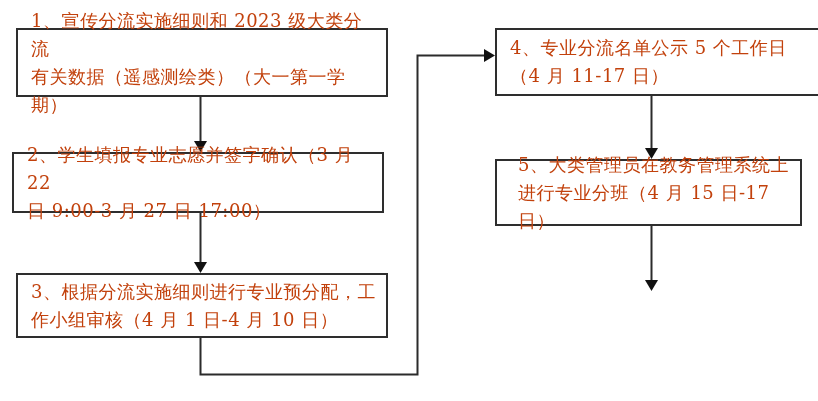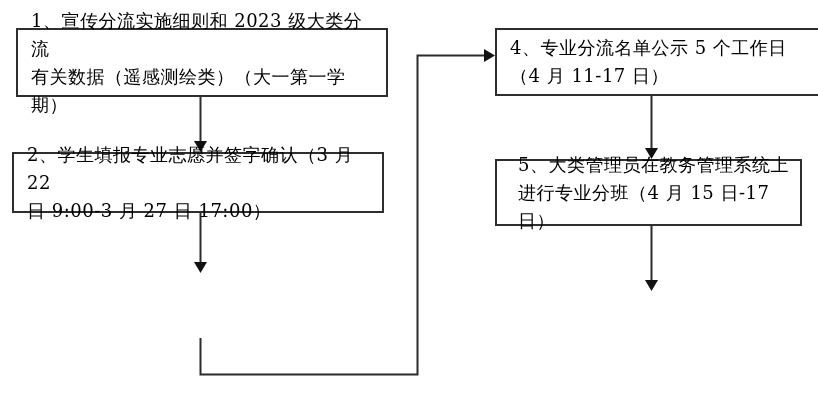--- a/index.html
+++ b/index.html
@@ -2,21 +2,21 @@
 <html><head>
 <meta charset="utf-8">
 <style>
   html, body { margin: 0; padding: 0; background: #ffffff; }
   .canvas {
     position: relative;
     width: 818px;
     height: 401px;
     background: #ffffff;
     font-family: "DejaVu Serif", "Liberation Serif", serif;
-    color: #000000;
+    color: #c2410c;
     overflow: hidden;
   }
   .connectors {
     position: absolute;
     left: 0; top: 0;
     width: 818px; height: 401px;
   }
   .connectors line, .connectors polyline {
     stroke: #2b2b2b;
     stroke-width: 2;
@@ -73,18 +73,20 @@
     <g>
       <line x1="651.5" y1="226" x2="651.5" y2="280"></line>
       <polygon points="645,280 658,280 651.5,291"></polygon>
     </g>
   </svg>
 
   <div class="box b1">1、宣传分流实施细则和 2023 级大类分流
 有关数据（遥感测绘类）（大一第一学期）</div>
   <div class="box b2">2、学生填报专业志愿并签字确认（3 月 22
 日 9:00-3 月 27 日 17:00）</div>
+  <div class="box b3">3、根据分流实施细则进行专业预分配，工
+作小组审核（4 月 1 日-4 月 10 日）</div>
   <div class="box b4">4、专业分流名单公示 5 个工作日
 （4 月 11-17 日）</div>
   <div class="box b5">5、大类管理员在教务管理系统上
 进行专业分班（4 月 15 日-17 日）</div>
 
 </div>
 
 </body></html>

